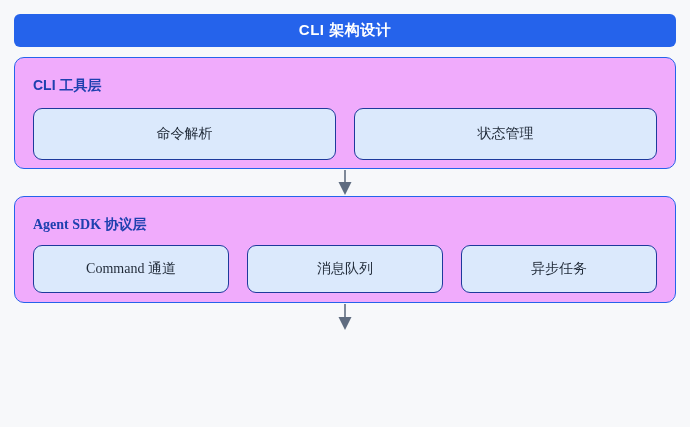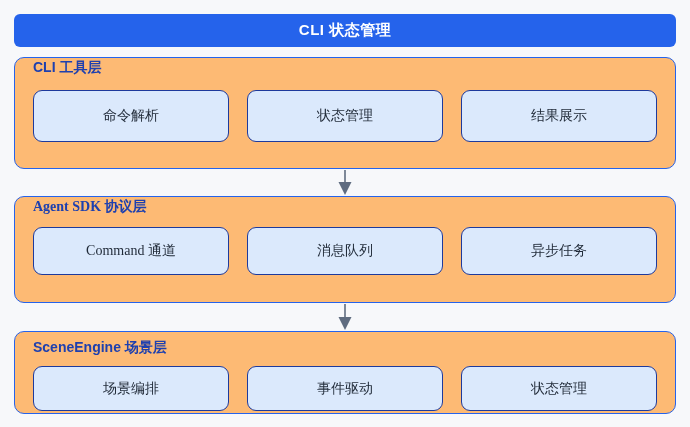--- a/index.html
+++ b/index.html
@@ -20,24 +20,24 @@
     background: #2563eb;
     border-radius: 6px;
     display: flex; align-items: center; justify-content: center;
     color: #ffffff;
     font-size: 15px;
     font-weight: bold;
     letter-spacing: 0.5px;
   }
   .layer {
     box-sizing: border-box;
-    background: #fdba74;
+    background: #f0abfc;
     border: 1.5px solid #2563eb;
     border-radius: 10px;
-    padding: 0 18px 0 18px;
+    padding: 18px 18px 0 18px;
   }
   .layer-title {
     font-size: 14px;
     font-weight: bold;
     color: #1e40af;
     line-height: 19px;
   }
   .node-row { display: flex; gap: 18px; }
   .node {
     flex: 1;
@@ -65,29 +65,28 @@
   .arrow-wrap-1 { height: 27px; }
   .arrow-wrap-2 { height: 28px; }
   .arrow-wrap svg { display: block; }
 </style>
 </head>
 <body>
 
 <div class="stage">
 
   <div class="title-bar">
-    <span>CLI 状态管理</span>
+    <span>CLI 架构设计</span>
   </div>
 
   <div class="layer layer-tools">
     <div class="layer-title">CLI 工具层</div>
     <div class="node-row">
       <div class="node">命令解析</div>
       <div class="node">状态管理</div>
-      <div class="node">结果展示</div>
     </div>
   </div>
 
   <div class="arrow-wrap arrow-wrap-1">
     <span>
       <svg width="18" height="25" viewBox="0 0 18 25">
         <line x1="9" y1="0" x2="9" y2="13" stroke="#5f6c80" stroke-width="1.6"></line>
         <polygon points="2.5,12 15.5,12 9,25" fill="#5f6c80"></polygon>
       </svg>
     </span>
@@ -104,22 +103,14 @@
 
   <div class="arrow-wrap arrow-wrap-2">
     <span>
       <svg width="18" height="26" viewBox="0 0 18 26">
         <line x1="9" y1="0" x2="9" y2="14" stroke="#5f6c80" stroke-width="1.6"></line>
         <polygon points="2.5,13 15.5,13 9,26" fill="#5f6c80"></polygon>
       </svg>
     </span>
   </div>
 
-  <div class="layer layer-scene">
-    <div class="layer-title">SceneEngine 场景层</div>
-    <div class="node-row">
-      <div class="node">场景编排</div>
-      <div class="node">事件驱动</div>
-      <div class="node">状态管理</div>
-    </div>
-  </div>
 
 </div>
 
 </body></html>

